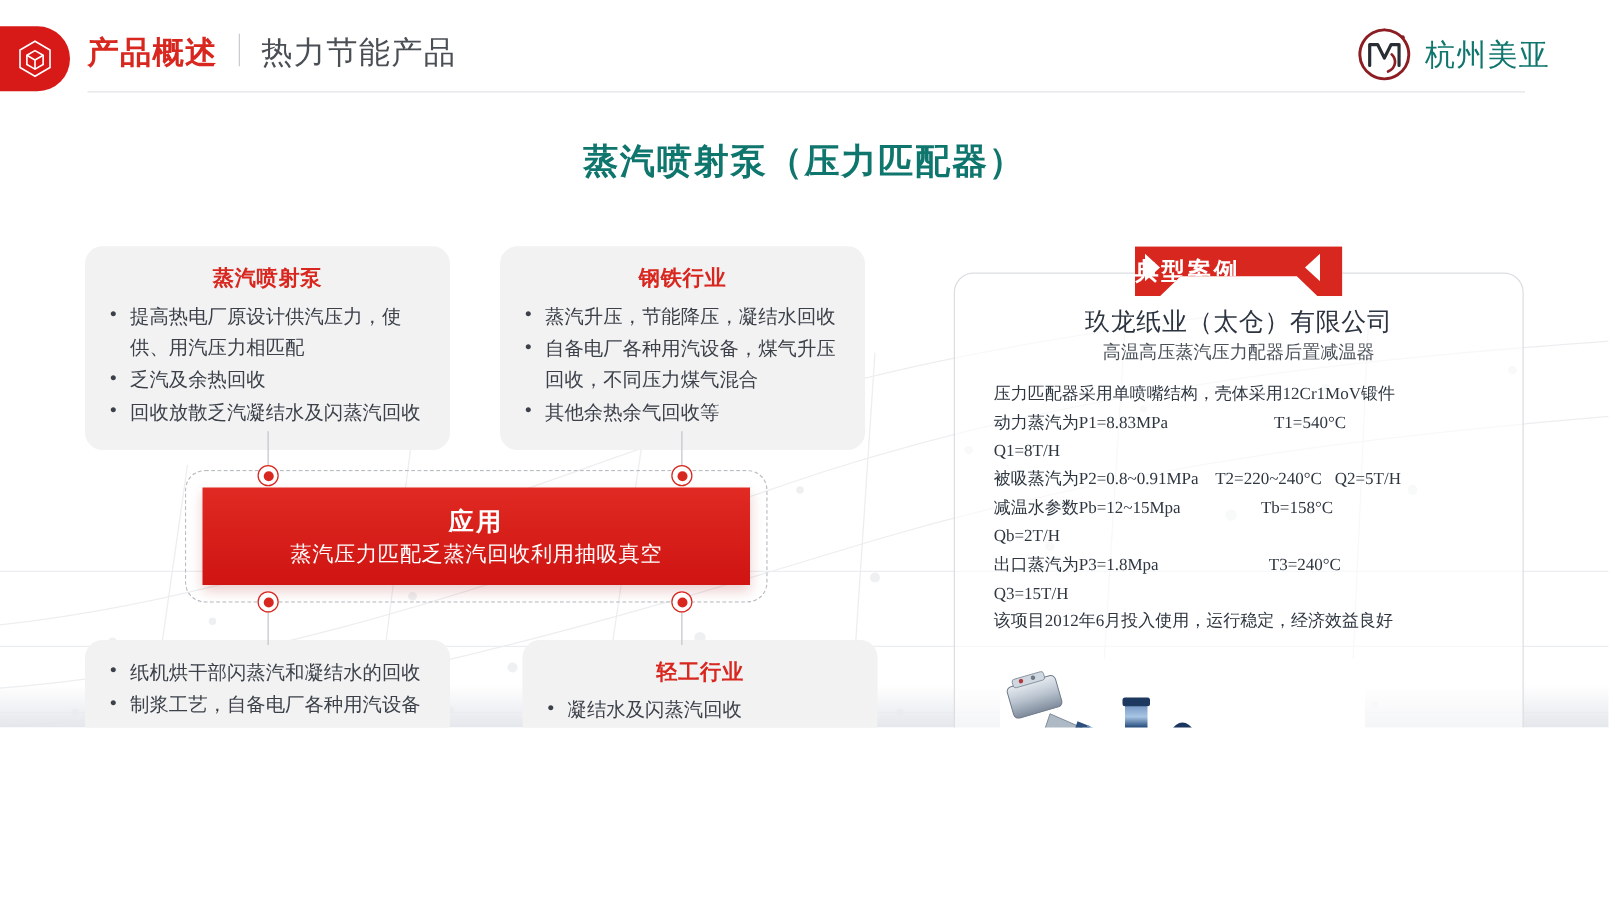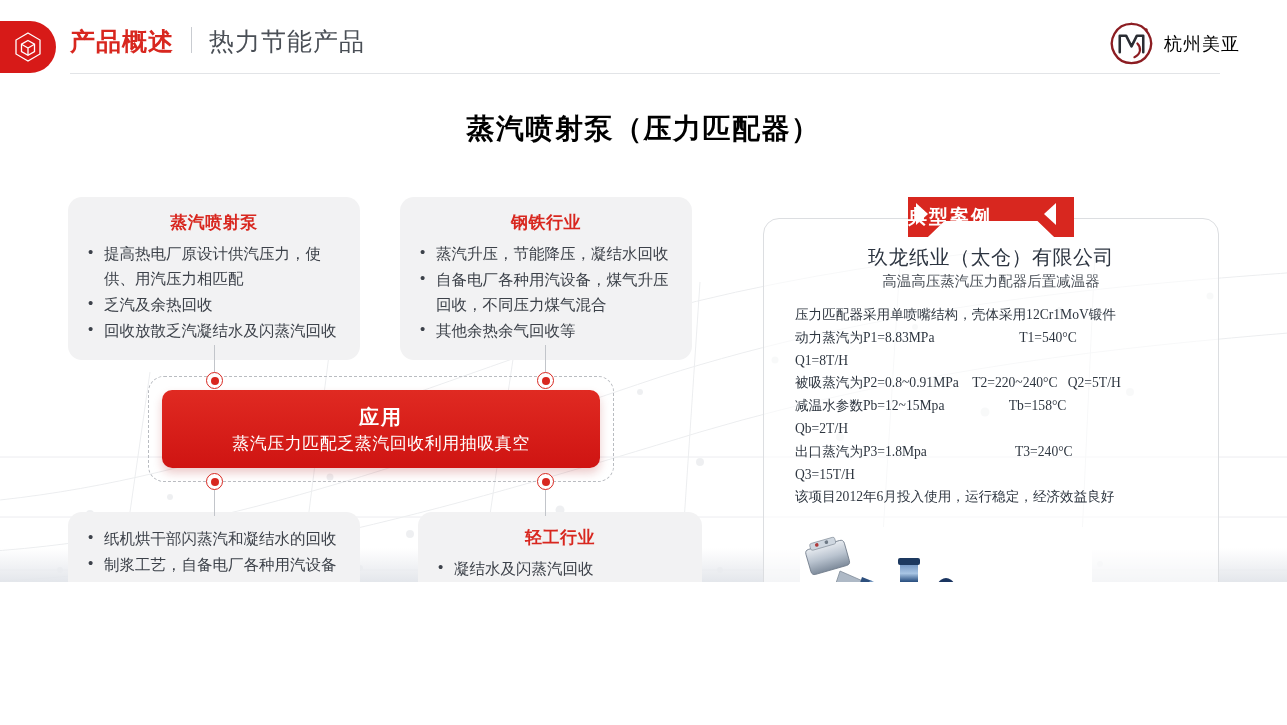--- a/index.html
+++ b/index.html
@@ -69,32 +69,32 @@
     width: 1150px; height: 1px;
     background: #e2e4e7;
   }
 
   .brand {
     position: absolute; right: 47px; top: 20px;
     display: flex; align-items: center; gap: 9px;
   }
   .brand-mark { width: 47px; height: 47px; display: block; }
   .brand-text {
-    font-size: 18px; color: #000000; letter-spacing: 1px;
+    font-size: 24px; color: #0f766e; letter-spacing: 1px;
     font-family: "Liberation Serif", "DejaVu Serif", serif;
     font-weight: 500;
   }
 
   
   .slide-title {
     position: absolute; left: 0; top: 110px;
     width: 1287px;
     text-align: center;
     font-size: 28px; font-weight: bold;
-    color: #000000; letter-spacing: 1.5px;
+    color: #0f766e; letter-spacing: 1.5px;
   }
 
   
   .diagram { position: absolute; left: 0; top: 0; width: 760px; height: 725px; }
 
   .info-card {
     position: absolute;
     background: #f2f2f3;
     border-radius: 14px;
     padding: 14px 16px 16px 16px;
@@ -133,21 +133,21 @@
     left: 148px; top: 376px;
     width: 466px; height: 106px;
     border: 1px dashed #b9bcc1;
     border-radius: 16px;
   }
   .app-banner {
     position: absolute;
     left: 162px; top: 390px;
     width: 438px; height: 78px;
     background: linear-gradient(180deg, #e02a22 0%, #cf1412 100%);
-    border-radius: 10px;
+    border-radius: 0;
     box-shadow: 0 5px 10px rgba(170,20,18,0.22);
     color: #ffffff;
     display: flex; flex-direction: column;
     align-items: center; justify-content: center;
     gap: 1px;
   }
   .app-banner .app-label {
     font-size: 20px; font-weight: bold; letter-spacing: 2px;
   }
   .app-banner .app-desc {

